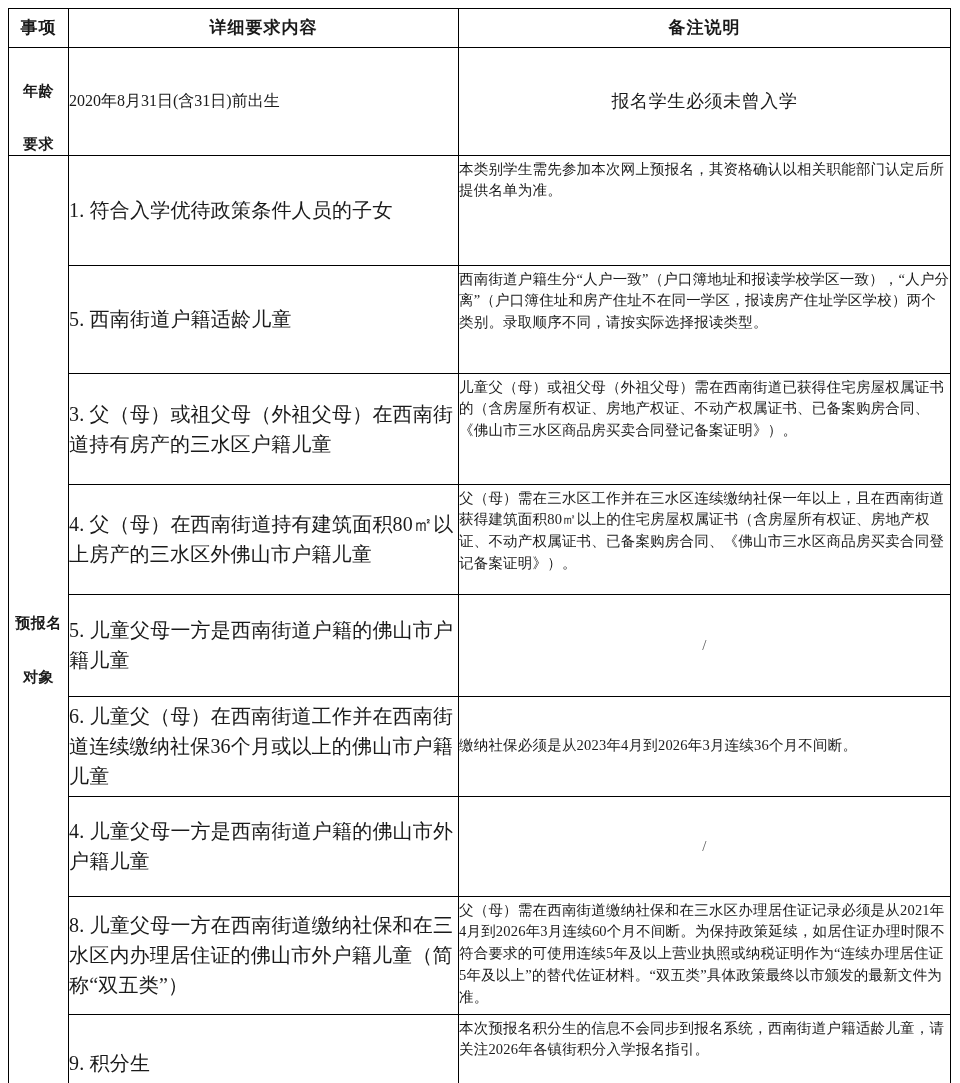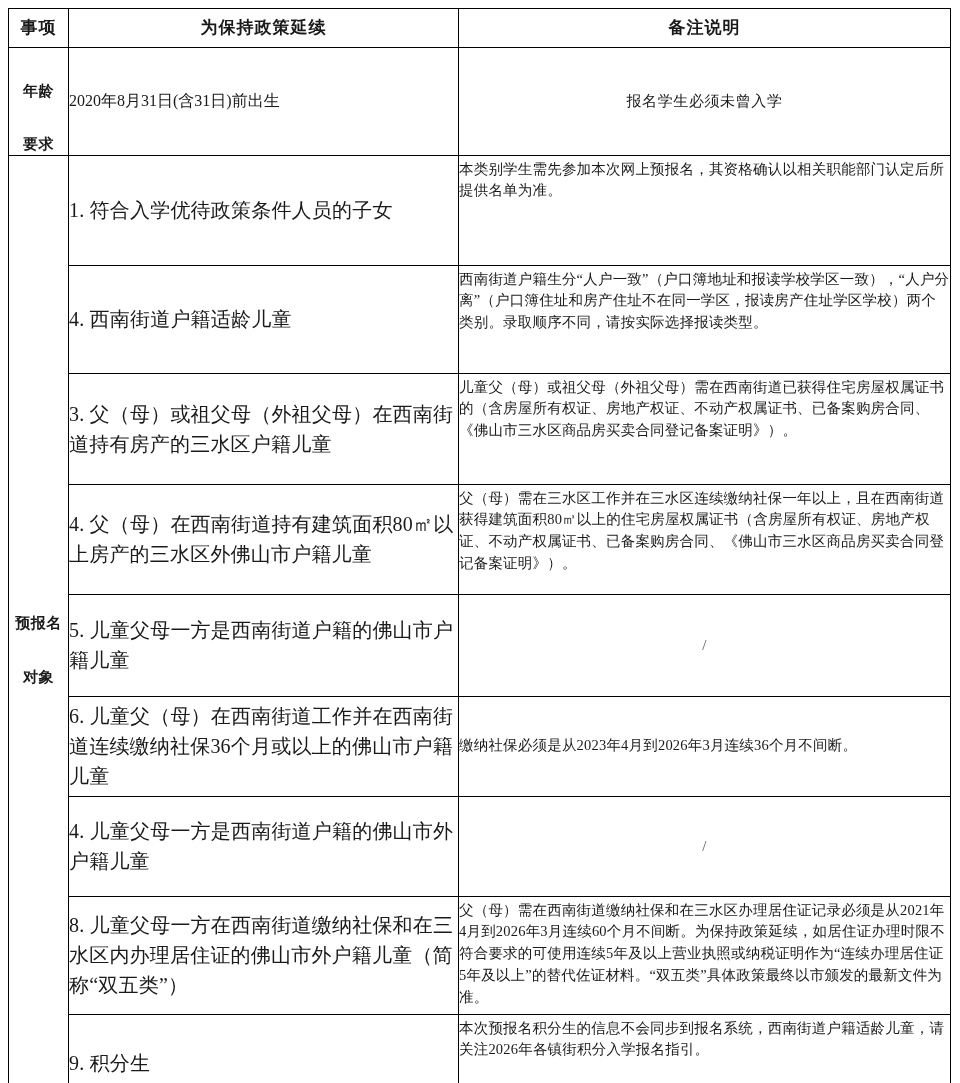--- a/index.html
+++ b/index.html
@@ -60,21 +60,21 @@
   .itemcell .txt { display: block; margin-top: 33px; }
 
   
   .agerow { height: 47px; }
   .age-detail {
     font-size: 16px;
     padding: 0 6px;
     line-height: 1.4;
   }
   .age-remark {
-    font-size: 15px;
+    font-size: 18px;
     text-align: center;
     line-height: 1.4;
     letter-spacing: 0.6px;
   }
 
   
   .detail {
     font-size: 20px;
     line-height: 1.5;
     padding: 0 6px;
@@ -113,21 +113,21 @@
       <col class="c-item">
       <col class="c-detail">
       <col class="c-remark">
     </colgroup>
     <tbody>
       <tr class="hdr">
         <td>
           <span class="txt">事项</span>
         </td>
         <td>
-          <span class="txt">为保持政策延续</span>
+          <span class="txt">详细要求内容</span>
         </td>
         <td>
           <span class="txt">备注说明</span>
         </td>
       </tr>
 
       <tr class="agerow">
         <td class="itemcell" rowspan="1">
           <span class="txt">年龄</span>
           <span class="txt">要求</span>
@@ -139,21 +139,21 @@
       <tr class="r1">
         <td class="itemcell" rowspan="9">
           <span class="txt">预报名</span>
           <span class="txt">对象</span>
         </td>
         <td class="detail">1. 符合入学优待政策条件人员的子女</td>
         <td class="remark top">本类别学生需先参加本次网上预报名，其资格确认以相关职能部门认定后所提供名单为准。</td>
       </tr>
 
       <tr class="r2">
-        <td class="detail">4. 西南街道户籍适龄儿童</td>
+        <td class="detail">5. 西南街道户籍适龄儿童</td>
         <td class="remark top">西南街道户籍生分“人户一致”（户口簿地址和报读学校学区一致），“人户分离”（户口簿住址和房产住址不在同一学区，报读房产住址学区学校）两个类别。录取顺序不同，请按实际选择报读类型。</td>
       </tr>
 
       <tr class="r3">
         <td class="detail">3. 父（母）或祖父母（外祖父母）在西南街道持有房产的三水区户籍儿童</td>
         <td class="remark top">儿童父（母）或祖父母（外祖父母）需在西南街道已获得住宅房屋权属证书的（含房屋所有权证、房地产权证、不动产权属证书、已备案购房合同、《佛山市三水区商品房买卖合同登记备案证明》）。</td>
       </tr>
 
       <tr class="r4">
         <td class="detail">4. 父（母）在西南街道持有建筑面积80㎡以上房产的三水区外佛山市户籍儿童</td>

